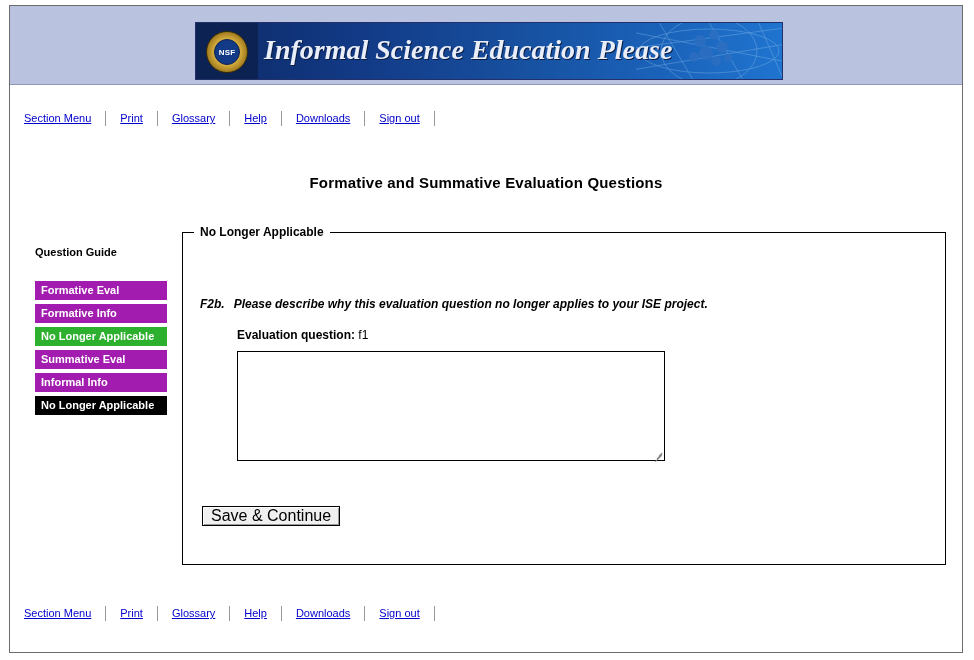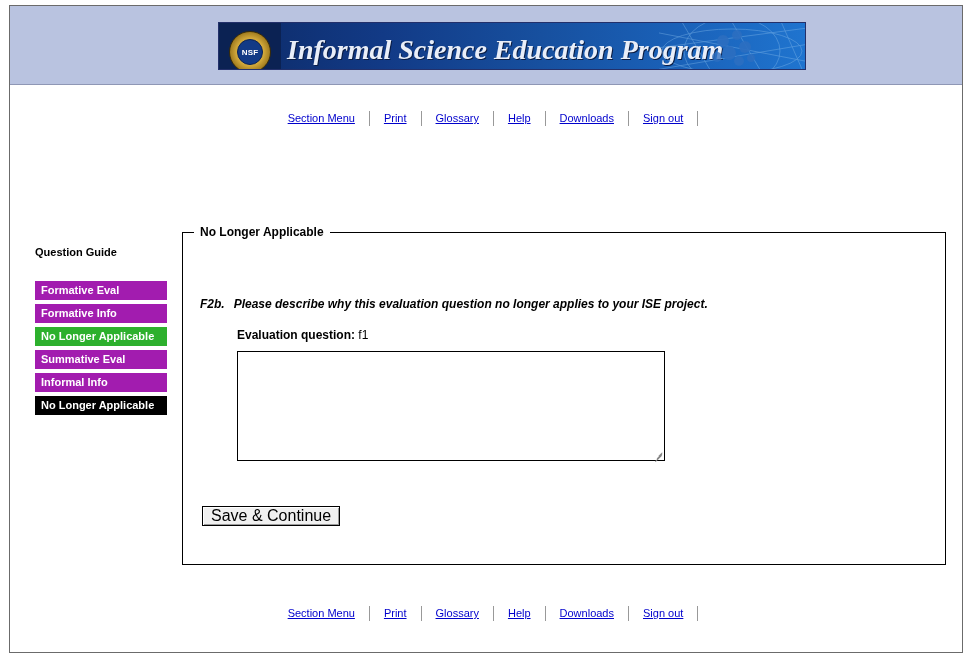--- a/index.html
+++ b/index.html
@@ -33,26 +33,25 @@
     height: 79px;
     background: #b9c3e0;
     border-bottom: 1px solid #8f97b5;
     box-sizing: border-box;
   }
   .banner-img {
     position: absolute;
     left: 185px;
     top: 16px;
     width: 588px;
-    height: 48px;
+    height: 58px;
     background: linear-gradient(to right, #0d2a66 0%, #123a86 28%, #17509f 55%, #1a61b8 78%, #1f74cf 100%);
     border: 1px solid #23306a;
     box-sizing: border-box;
     overflow: hidden;
-    margin-left: 23px;
   }
   .banner-left-block {
     position: absolute;
     left: 0;
     top: 0;
     width: 62px;
     height: 56px;
     background: #0b2253;
   }
   .nsf-seal {
@@ -102,21 +101,21 @@
     top: 0;
     width: 146px;
     height: 56px;
     overflow: hidden;
     opacity: 0.85;
   }
   .nav-bar {
     position: absolute;
     left: 0;
     width: 952px;
-    text-align: center;
+    text-align: left;
     font-size: 11px;
   }
   .nav-top { top: 105px; }
   .nav-bottom { top: 600px; }
   .nav-link {
     display: inline-block;
     padding: 0 14px;
     color: #0000cc;
     text-decoration: underline;
     border-right: 1px solid #999999;
@@ -248,21 +247,21 @@
 
 <div class="page-frame">
 
   <div class="banner-bar">
     <div class="banner-img">
       <div class="banner-left-block">
         <div class="nsf-seal">
           <div class="nsf-seal-inner">NSF</div>
         </div>
       </div>
-      <div class="banner-title">Informal Science Education Program</div>
+      <div class="banner-title">Informal Science Education Please</div>
       <div class="banner-art">
         <svg width="146" height="56" viewBox="0 0 146 56" xmlns="http://www.w3.org/2000/svg">
           <g stroke="#7fb6e8" stroke-width="0.7" fill="none" opacity="0.7">
             <path d="M-10 8 L156 40"></path>
             <path d="M-10 26 L156 4"></path>
             <path d="M-10 48 L156 20"></path>
             <path d="M20 -6 L60 62"></path>
             <path d="M70 -6 L110 62"></path>
             <path d="M120 -6 L150 62"></path>
             <ellipse cx="73" cy="28" rx="70" ry="22"></ellipse>
@@ -279,20 +278,21 @@
           </g>
         </svg>
       </div>
     </div>
   </div>
 
   <div class="nav-bar nav-top">
     <span class="nav-link">Section Menu</span><span class="nav-link">Print</span><span class="nav-link">Glossary</span><span class="nav-link">Help</span><span class="nav-link">Downloads</span><span class="nav-link last">Sign out</span>
   </div>
 
+  <div class="page-title">Formative and Summative Evaluation Questions</div>
 
   <div class="guide">
     <div class="guide-title">Question Guide</div>
     <div class="guide-item blue">Formative Eval</div>
     <div class="guide-item blue">Formative Info</div>
     <div class="guide-item green">No Longer Applicable</div>
     <div class="guide-item blue">Summative Eval</div>
     <div class="guide-item blue">Informal Info</div>
     <div class="guide-item black">No Longer Applicable</div>
   </div>

